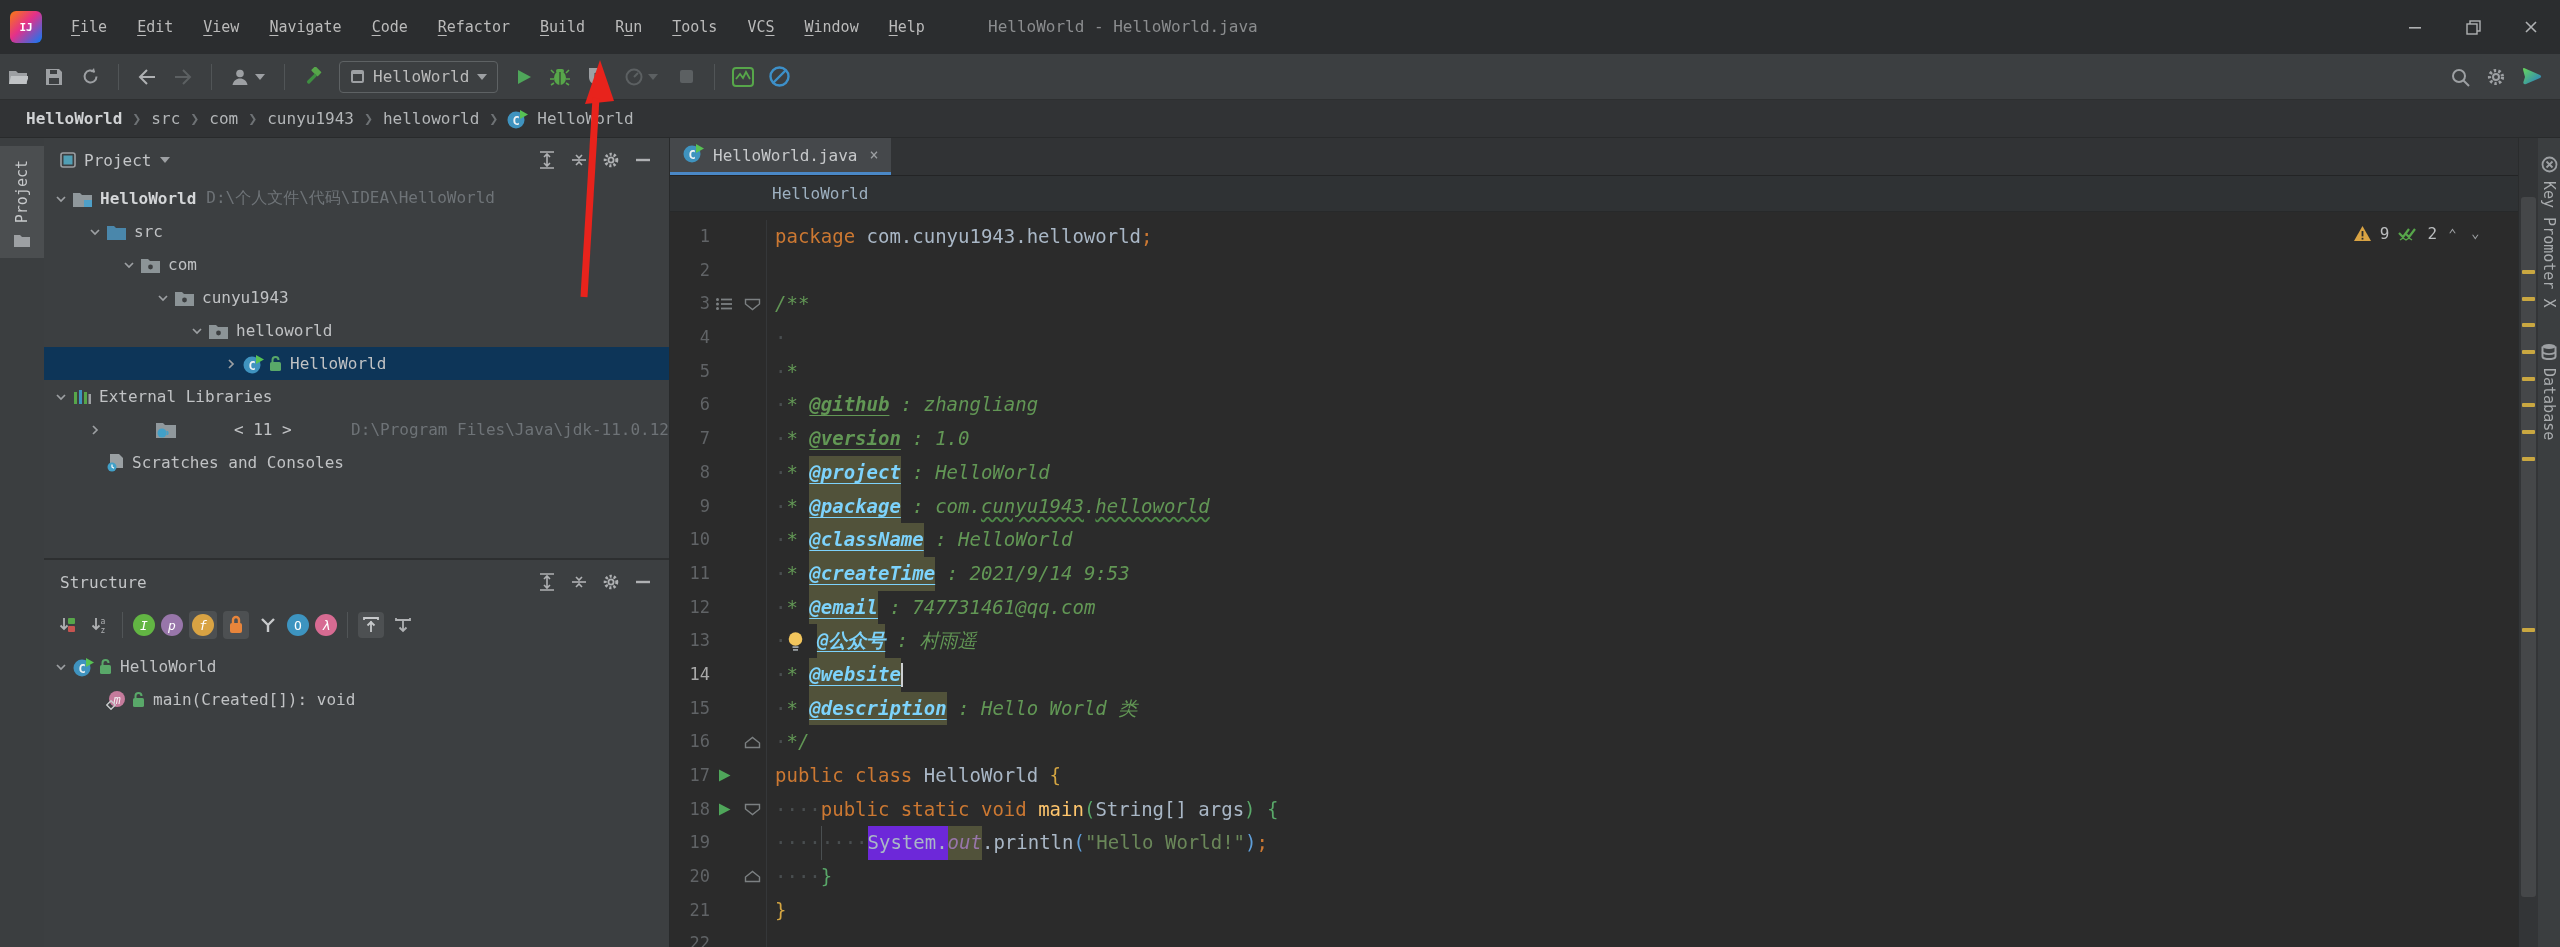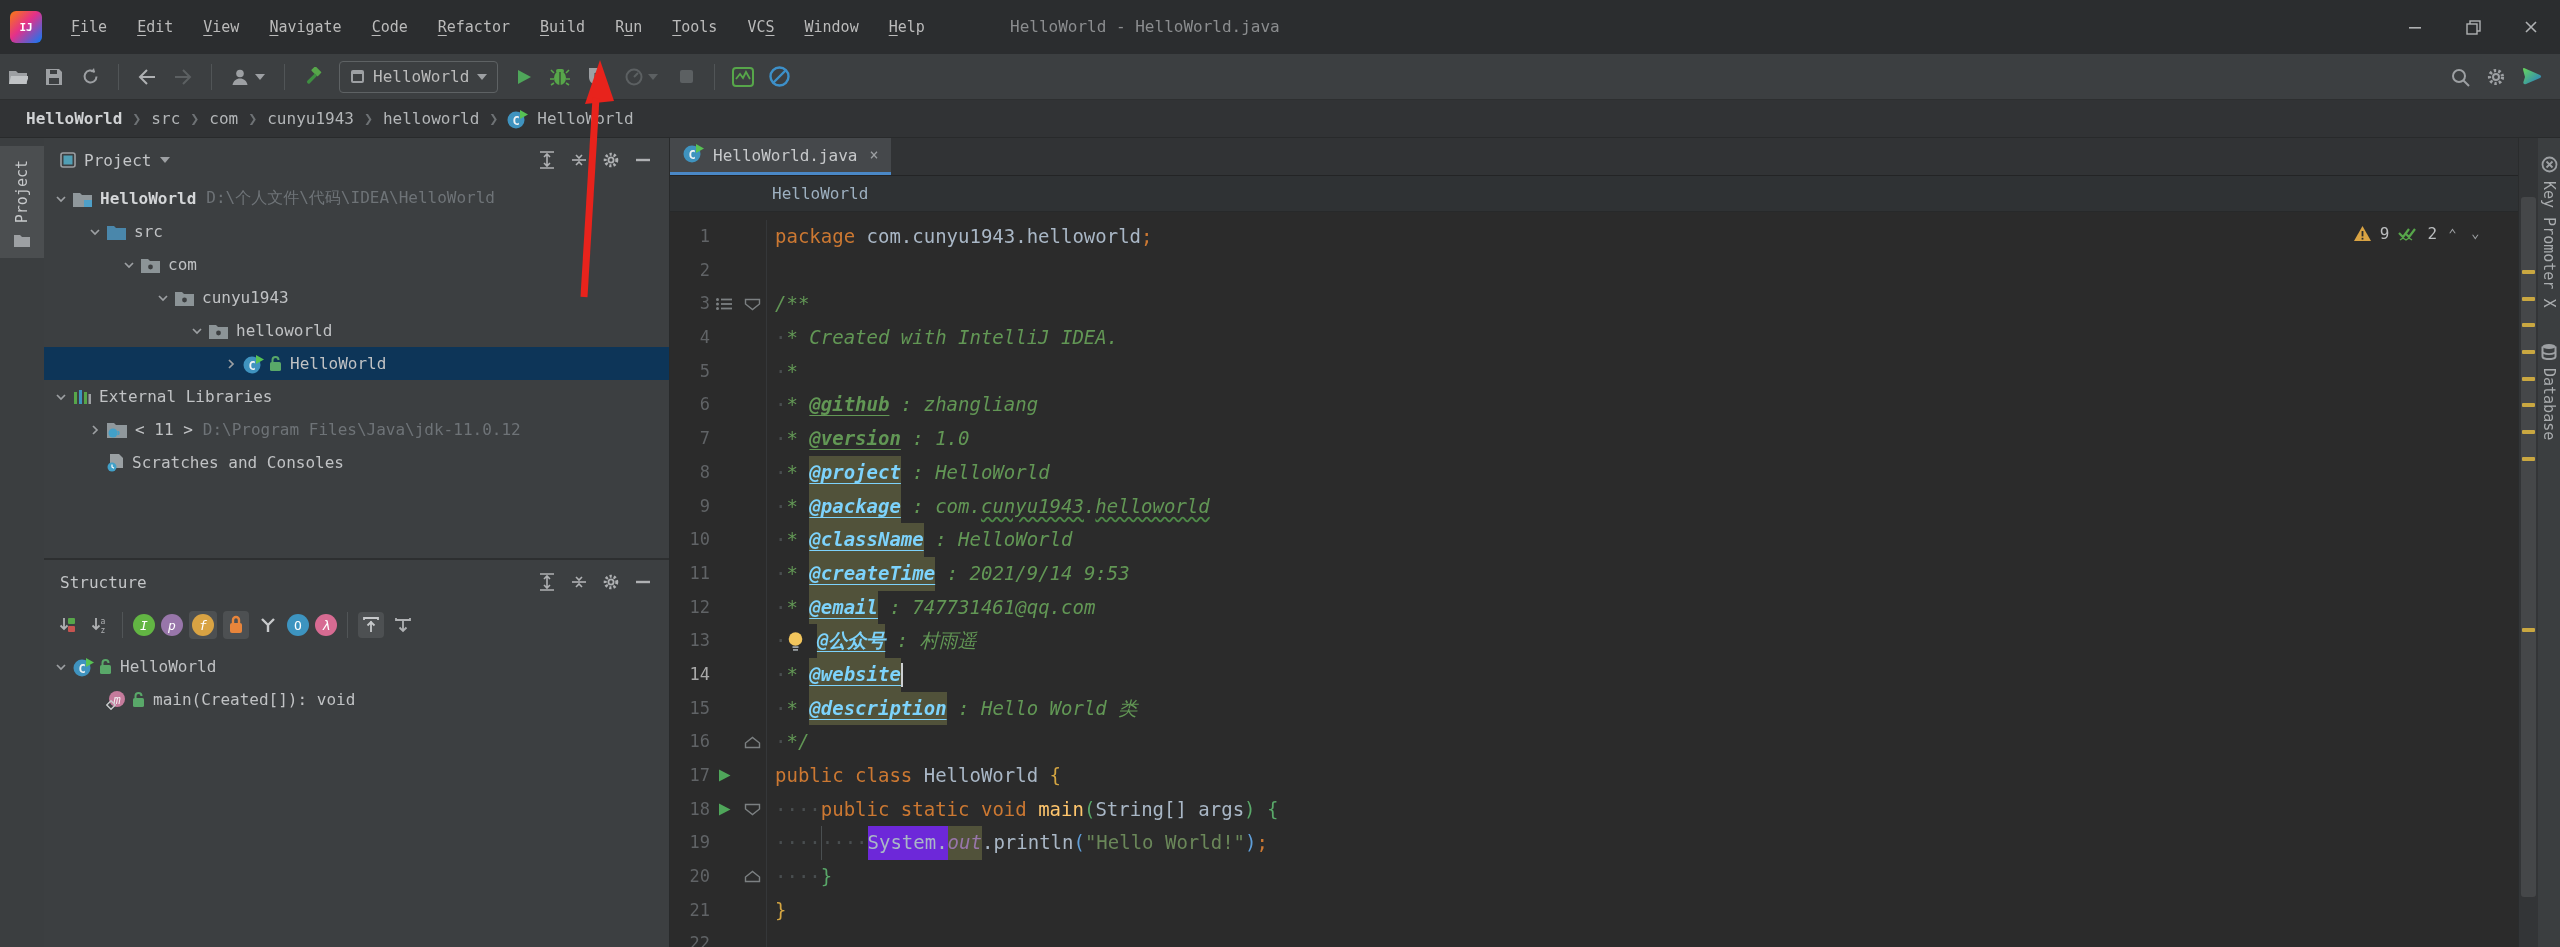--- a/index.html
+++ b/index.html
@@ -9,21 +9,21 @@
   svg{display:block}
 
   
   .titlebar{position:absolute;top:0;left:0;right:0;height:54px;background:#2b2d2f;display:flex;align-items:center}
   .logo{width:32px;height:32px;margin:0 14px 0 10px;border-radius:6px;
         background:linear-gradient(135deg,#f97a12 0%,#e4308a 45%,#087cfa 100%);
         display:flex;align-items:center;justify-content:center;color:#fff;font-size:11px;font-weight:bold}
   .menu{display:flex;height:100%}
   .menu-item{padding:0 15px;font-size:15px;color:#bbbbbb;line-height:54px;cursor:default}
   .menu-item u{text-decoration:underline;text-underline-offset:3px}
-  .win-title{position:absolute;left:1010px;top:0;line-height:54px;font-size:16px;color:#8b8d8f}
+  .win-title{position:absolute;left:988px;top:0;line-height:54px;font-size:16px;color:#8b8d8f}
   .win-controls{position:absolute;right:0;top:0;height:54px;display:flex}
   .win-btn{width:58px;height:54px;display:flex;align-items:center;justify-content:center;color:#afb1b3}
 
   
   .toolbar{position:absolute;top:54px;left:0;right:0;height:46px;background:#3c3f41;display:flex;align-items:center;border-bottom:1px solid #2d2f30}
   .tb-sp{width:1px;height:26px;background:#515557;margin:0 10px}
   .tb-btn{width:36px;height:34px;display:flex;align-items:center;justify-content:center;border-radius:4px}
   .combo{display:flex;align-items:center;gap:8px;height:32px;border:1px solid #5e6264;border-radius:4px;padding:0 10px;margin:0 8px;color:#bbbbbb;font-size:16px}
   .caret-down{width:0;height:0;border-left:5px solid transparent;border-right:5px solid transparent;border-top:6px solid #9da0a3}
   .tb-right{position:absolute;right:10px;top:0;height:46px;display:flex;align-items:center}
@@ -443,21 +443,21 @@
                 <svg width="20" height="18">
                   <rect x="2" y="4" width="3" height="12" fill="#57a64a"></rect>
                   <rect x="7" y="2" width="3" height="14" fill="#3d94c0"></rect>
                   <rect x="12" y="4" width="3" height="12" fill="#57a64a"></rect>
                   <rect x="16.5" y="6" width="2.5" height="10" fill="#9da0a3"></rect>
                 </svg>
               </span>
             </span>
             <span class="tlabel">External Libraries</span>
           </div>
-          <div class="trow" style="padding-left: 40px;">
+          <div class="trow" style="padding-left: 40px; justify-content: space-between;">
             <span class="chev">
               <svg width="16" height="16">
                 <path d="M6 4l4 4-4 4" stroke="#9da0a3" stroke-width="1.7" fill="none"></path>
               </svg>
             </span>
             <span class="ticon">
               <span style="display: inline-flex; align-items: center;">
                 <svg width="22" height="19">
                   <path d="M1 3h7l2 2h11v13H1z" fill="#90989c"></path>
                   <circle cx="7" cy="13" r="4.5" fill="#41a0c8"></circle>
@@ -629,21 +629,21 @@
           <div class="cline"><span class="ln">3</span><span class="g1"><svg width="18" height="14">
                 <circle cx="2.5" cy="2.5" r="1.5" fill="#7c8082"></circle>
                 <rect x="6" y="1.6" width="11" height="1.8" fill="#7c8082"></rect>
                 <circle cx="2.5" cy="7" r="1.5" fill="#7c8082"></circle>
                 <rect x="6" y="6.1" width="11" height="1.8" fill="#7c8082"></rect>
                 <circle cx="2.5" cy="11.5" r="1.5" fill="#7c8082"></circle>
                 <rect x="6" y="10.6" width="11" height="1.8" fill="#7c8082"></rect>
               </svg></span><span class="g2"><svg width="17" height="13">
                 <path d="M1.5 1.5h14v4.5L8.5 11.5 1.5 6z" fill="none" stroke="#7c8082" stroke-width="1.4"></path>
               </svg></span><span class="ctext"><span class="tk-c">/**</span></span></div>
-          <div class="cline"><span class="ln">4</span><span class="g1"></span><span class="g2"></span><span class="ctext"><span class="tk-d">·</span><span class="tk-c">* Created with IntelliJ IDEA.</span></span></div>
+          <div class="cline"><span class="ln">4</span><span class="g1"></span><span class="g2"></span><span class="ctext"><span class="tk-d">·</span></span></div>
           <div class="cline"><span class="ln">5</span><span class="g1"></span><span class="g2"></span><span class="ctext"><span class="tk-d">·</span><span class="tk-c">*</span></span></div>
           <div class="cline"><span class="ln">6</span><span class="g1"></span><span class="g2"></span><span class="ctext"><span class="tk-d">·</span><span class="tk-c">* </span><span class="tk-t">@github</span><span class="tk-c"> : zhangliang</span></span></div>
           <div class="cline"><span class="ln">7</span><span class="g1"></span><span class="g2"></span><span class="ctext"><span class="tk-d">·</span><span class="tk-c">* </span><span class="tk-t">@version</span><span class="tk-c"> : 1.0</span></span></div>
           <div class="cline"><span class="ln">8</span><span class="g1"></span><span class="g2"></span><span class="ctext"><span class="tk-d">·</span><span class="tk-c">* </span><span class="tk-th">@project</span><span class="tk-c"> : HelloWorld</span></span></div>
           <div class="cline"><span class="ln">9</span><span class="g1"></span><span class="g2"></span><span class="ctext"><span class="tk-d">·</span><span class="tk-c">* </span><span class="tk-th">@package</span><span class="tk-c"> : com.</span><span class="tk-w">cunyu1943</span><span class="tk-c">.</span><span class="tk-w">helloworld</span></span></div>
           <div class="cline"><span class="ln">10</span><span class="g1"></span><span class="g2"></span><span class="ctext"><span class="tk-d">·</span><span class="tk-c">* </span><span class="tk-th">@className</span><span class="tk-c"> : HelloWorld</span></span></div>
           <div class="cline"><span class="ln">11</span><span class="g1"></span><span class="g2"></span><span class="ctext"><span class="tk-d">·</span><span class="tk-c">* </span><span class="tk-th">@createTime</span><span class="tk-c"> : 2021/9/14 9:53</span></span></div>
           <div class="cline"><span class="ln">12</span><span class="g1"></span><span class="g2"></span><span class="ctext"><span class="tk-d">·</span><span class="tk-c">* </span><span class="tk-th">@email</span><span class="tk-c"> : 747731461@qq.com</span></span></div>
           <div class="cline"><span class="ln">13</span><span class="g1"></span><span class="g2"></span><span class="ctext"><span class="tk-d">·</span><span style="display: inline-flex; align-items: center;"><svg width="19" height="21">
                   <circle cx="9.5" cy="8" r="6.8" fill="#f2c55c"></circle>

